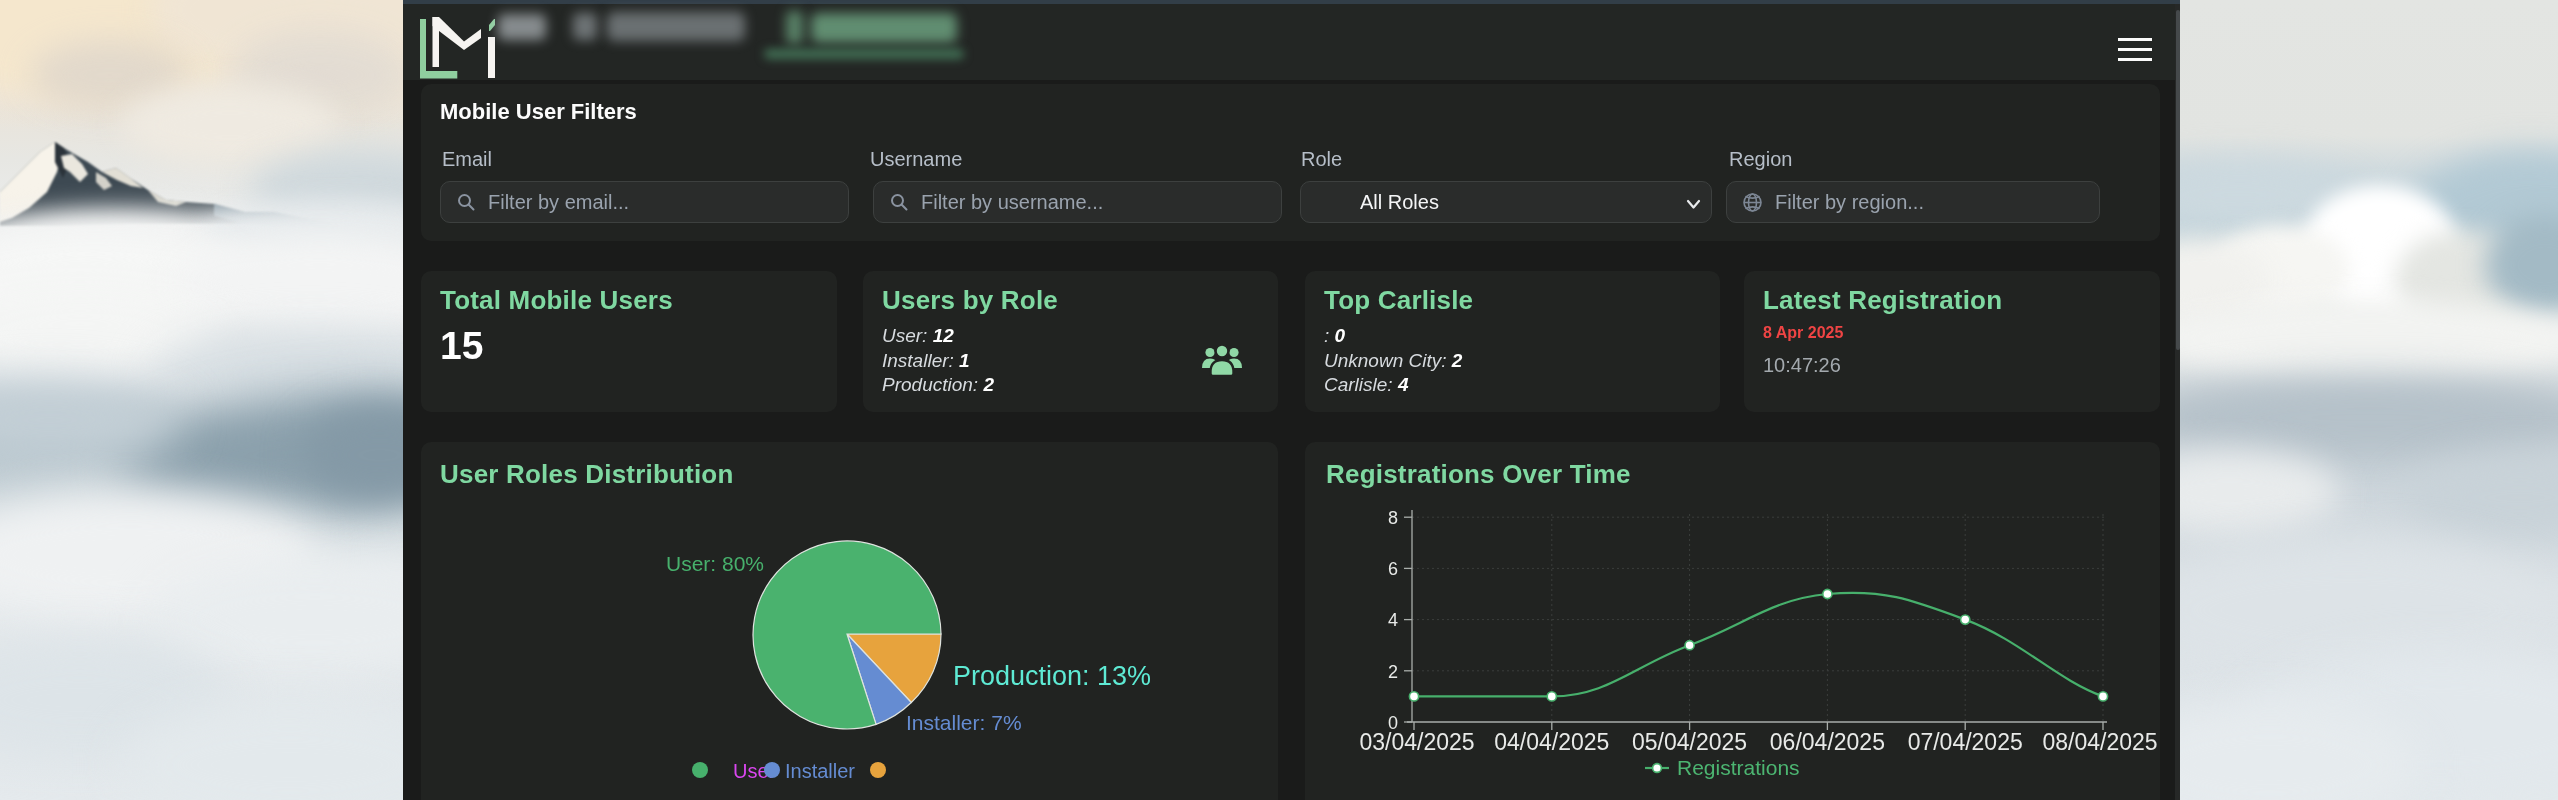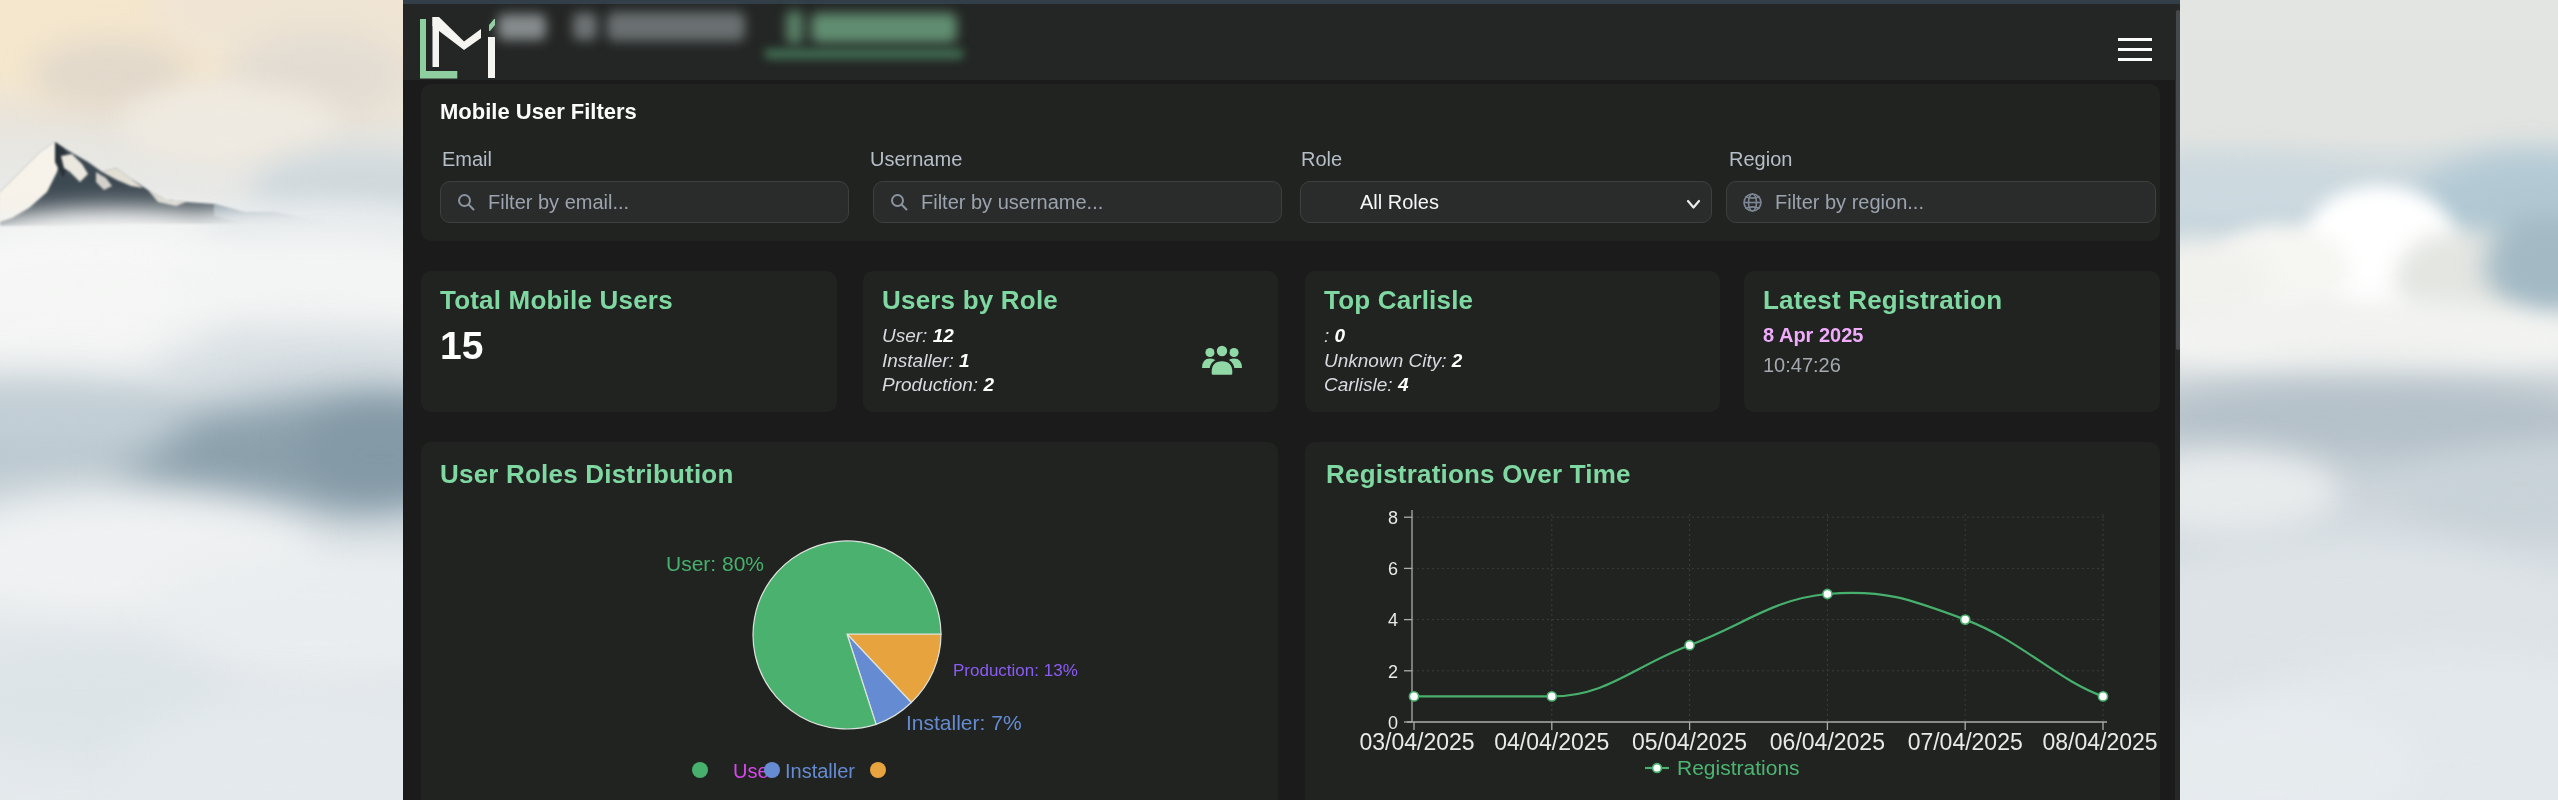--- a/index.html
+++ b/index.html
@@ -148,21 +148,21 @@
         <line x1="12.8" y1="12.8" x2="17.5" y2="17.5" stroke="#8a93a0" stroke-width="2" stroke-linecap="round"></line>
       </svg>
       <span style="margin-left:12px;">Filter by username...</span>
     </div>
     <div class="finput" style="left:879px;top:97px;width:412px;color:#f5f6f7;padding-left:33px;">
       <span style="margin-left:26px;">All Roles</span>
       <svg style="position:absolute;right:10px;top:16px;" width="15" height="13" viewBox="0 0 15 13">
         <path d="M2 3 L7.5 9.5 L13 3" fill="none" stroke="#e8eaec" stroke-width="2.2" stroke-linecap="round" stroke-linejoin="round"></path>
       </svg>
     </div>
-    <div class="finput" style="left:1305px;top:97px;width:430px;text-align:right;">
+    <div class="finput" style="left:1305px;top:97px;width:374px;text-align:right;">
       <svg style="margin-left:15px;" width="21" height="21" viewBox="0 0 21 21">
         <g fill="none" stroke="#7d8795" stroke-width="1.6">
           <circle cx="10.5" cy="10.5" r="8.5"></circle>
           <ellipse cx="10.5" cy="10.5" rx="4" ry="8.5"></ellipse>
           <line x1="2" y1="10.5" x2="19" y2="10.5"></line>
           <path d="M3.4 5.7 Q10.5 9 17.6 5.7" transform="translate(0,-1.2)"></path>
           <path d="M3.4 15.3 Q10.5 12 17.6 15.3" transform="translate(0,1.2)"></path>
         </g>
       </svg>
       <span style="margin-left:12px;">Filter by region...</span>
@@ -186,34 +186,34 @@
         <path d="M9.5 28 q0 -12 11.5 -12 q11.5 0 11.5 12 l0 1.5 q0 2.5 -2.5 2.5 l-18 0 q-2.5 0 -2.5 -2.5 z" stroke="#212321" stroke-width="2.4"></path>
       </g>
     </svg>
   </div>
   <div class="card" style="left:902px;top:271px;width:415px;height:141px;">
     <div class="abs gtitle" style="left:19px;top:14px;">Top Carlisle</div>
     <div class="abs statline" style="left:19px;top:53px;">: <b>0</b><br>Unknown City: <b>2</b><br>Carlisle: <b>4</b></div>
   </div>
   <div class="card" style="left:1341px;top:271px;width:416px;height:141px;">
     <div class="abs gtitle" style="left:19px;top:14px;">Latest Registration</div>
-    <div class="abs" style="left:19px;top:54px;color:#f0abfc;font-size:20px;font-weight:bold;line-height:1;">8 Apr 2025</div>
+    <div class="abs" style="left:19px;top:54px;color:#ef4444;font-size:16px;font-weight:bold;line-height:1;">8 Apr 2025</div>
     <div class="abs" style="left:19px;top:83px;color:#a3a9ae;font-size:20px;">10:47:26</div>
   </div>
 
   <div class="card" style="left:18px;top:442px;width:857px;height:372px;">
     <div class="abs gtitle" style="left:19px;top:17px;">User Roles Distribution</div>
     <svg class="abs" style="left:330px;top:96px;" width="192" height="192" viewBox="0 0 192 192">
 
       <path d="M96 96 L190 96 A94 94 0 0 1 160.3 164.5 Z" fill="#e7a33d" stroke="#dfe3df" stroke-width="1.2"></path>
       <path d="M96 96 L160.3 164.5 A94 94 0 0 1 125.05 186.38 Z" fill="#658cd2" stroke="#dfe3df" stroke-width="1.2"></path>
       <path d="M96 96 L125.05 186.38 A94 94 0 1 1 190 96 Z" fill="#4ab26e" stroke="#dfe3df" stroke-width="1.2"></path>
     </svg>
     <div class="abs" style="left:245px;top:110px;color:#47b06c;font-size:21px;">User: 80%</div>
-    <div class="abs" style="left:532px;top:219px;color:#8b5cf6;font-size:17px;">Production: 13%</div>
+    <div class="abs" style="left:532px;top:219px;color:#5eead4;font-size:27px;">Production: 13%</div>
     <div class="abs" style="left:485px;top:269px;color:#658cd2;font-size:21px;">Installer: 7%</div>
     <div class="abs" style="left:271px;top:320px;width:16px;height:16px;border-radius:50%;background:#47b06c;"></div>
     <div class="abs" style="left:292px;top:318px;color:#d946ef;font-size:20px;margin-left:20px;">User</div>
     <div class="abs" style="left:343px;top:320px;width:16px;height:16px;border-radius:50%;background:#658cd2;"></div>
     <div class="abs" style="left:364px;top:318px;color:#658cd2;font-size:20px;">Installer</div>
     <div class="abs" style="left:449px;top:320px;width:16px;height:16px;border-radius:50%;background:#e7a33d;"></div>
     <div class="abs" style="left:470px;top:318px;color:#e7a33d;font-size:20px;margin-top:42px;">Production</div>
   </div>
 
   <div class="card" style="left:902px;top:442px;width:855px;height:372px;">

